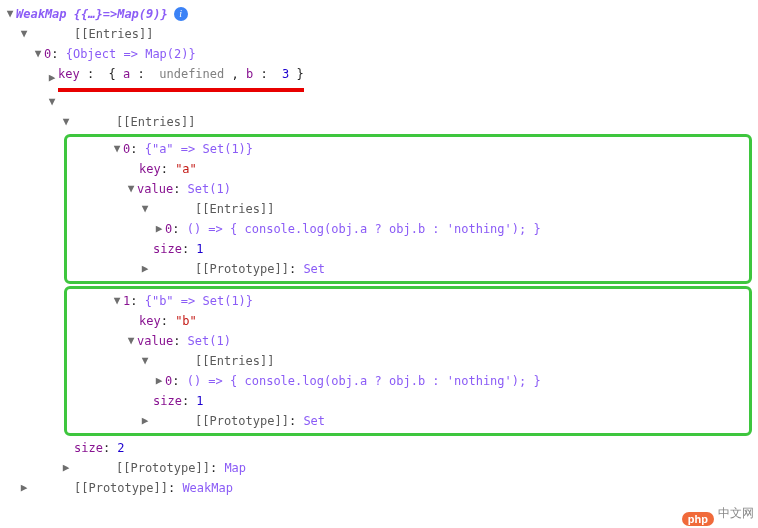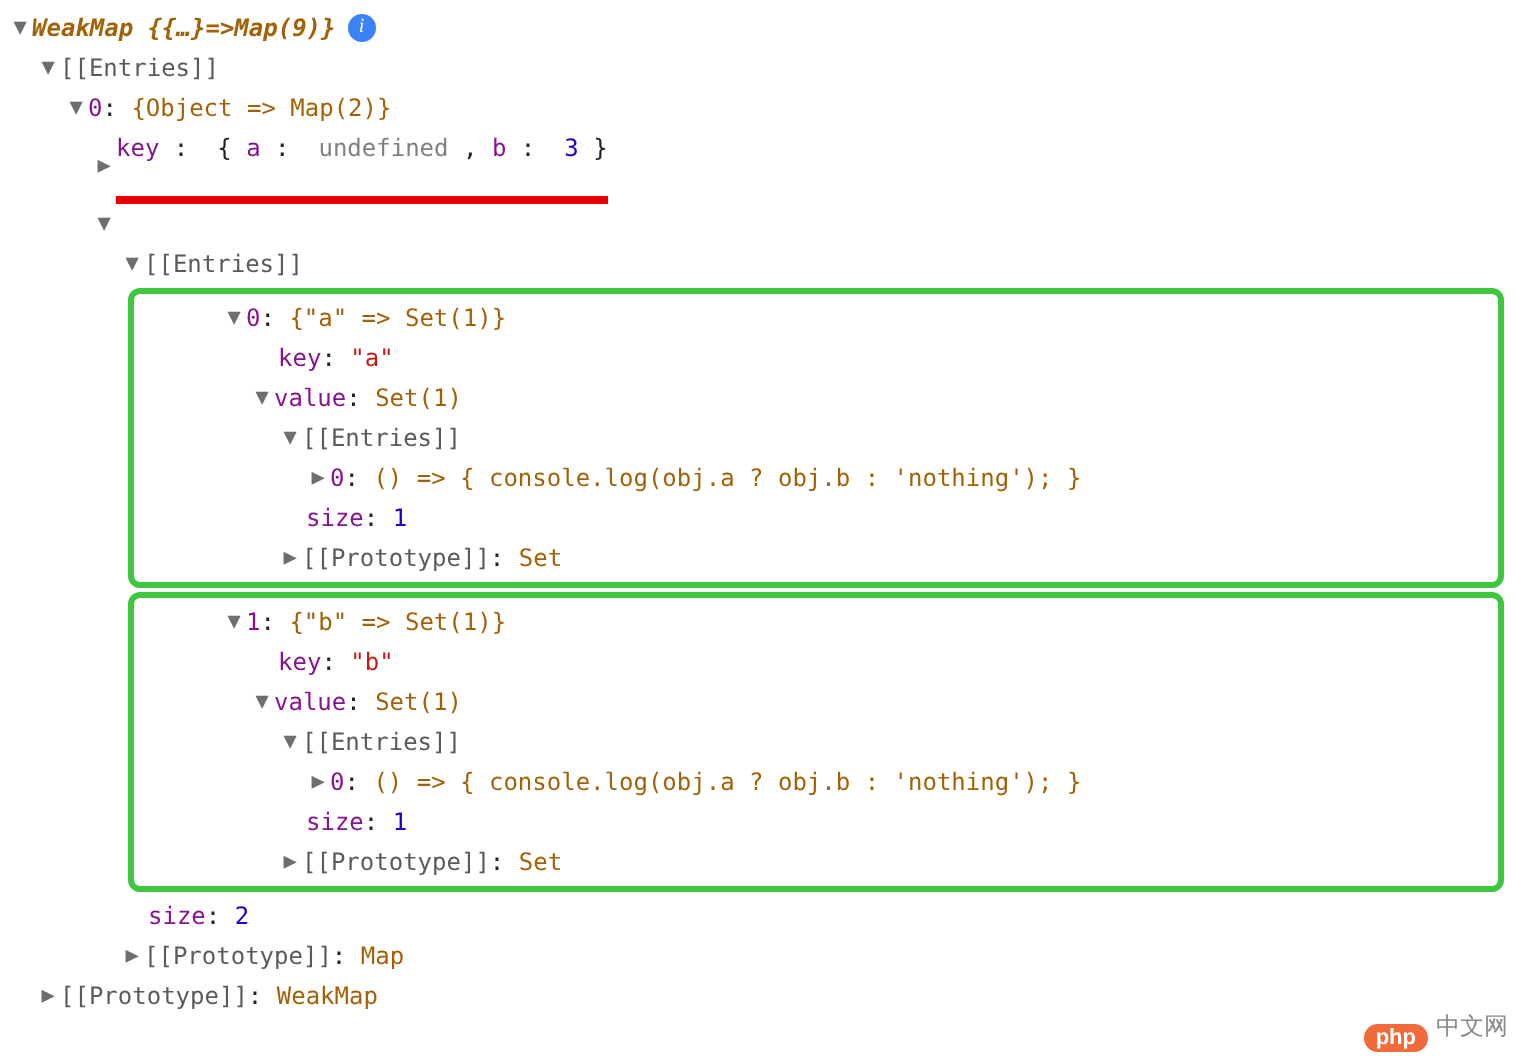--- a/index.html
+++ b/index.html
@@ -13,34 +13,34 @@
     }
     .row { display: flex; align-items: center; white-space: nowrap; line-height: 20px; }
     .indent { display: inline-block; }
     .i1 { width: 14px; } .i2 { width: 28px; } .i3 { width: 42px; } .i4 { width: 56px; }
     .i5 { width: 70px; } .i6 { width: 84px; }
     .arrow { display: inline-block; width: 12px; color: #6e6e6e; font-size: 11px; cursor: pointer; text-align: center; }
     .arrow.right::before { content: "▶"; }
     .arrow.down::before { content: "▼"; }
     .key { font-style: italic; font-weight: bold; }
     .name { color: #881391; }
-    .special { color: #5a5a5a; }
+    .special { color: #5a5a5a; margin-left: 44px; }
     .idx { color: #881391; }
     .num { color: #1c00cf; }
     .str { color: #c41a16; }
     .undef { color: #808080; }
-    .objsum { color: #a16207; }
+    .objsum { color: #8b5cf6; }
     .colon { color: #222; }
     .info {
       display: inline-flex; align-items: center; justify-content: center;
       width: 14px; height: 14px; border-radius: 50%;
       background: #3b82f6; color: #fff; font-size: 10px; font-style: italic;
       margin-left: 6px; font-family: Georgia, serif;
     }
-    .red-underline { border-bottom: 4px solid #e80000; padding-bottom: 14px; }
+    .red-underline { border-bottom: 4px solid #e80000; padding-bottom: 4px; }
     .green-box {
       border: 3px solid #3ec63e; border-radius: 6px;
       margin: 2px 10px 2px 60px; padding: 2px 2px;
     }
     .watermark {
       position: absolute; right: 8px; bottom: 6px;
       display: flex; align-items: center; gap: 4px;
       font-family: sans-serif; font-size: 12px; color: #888;
     }
     .watermark .logo {

